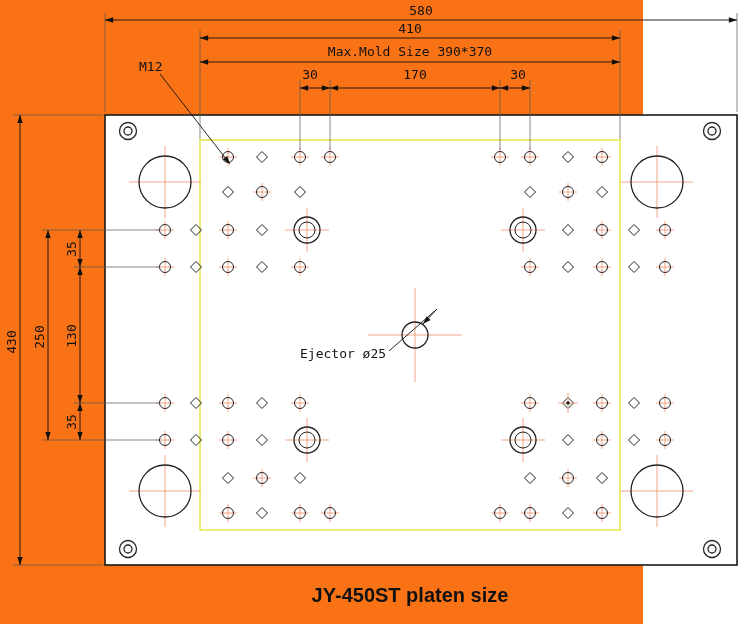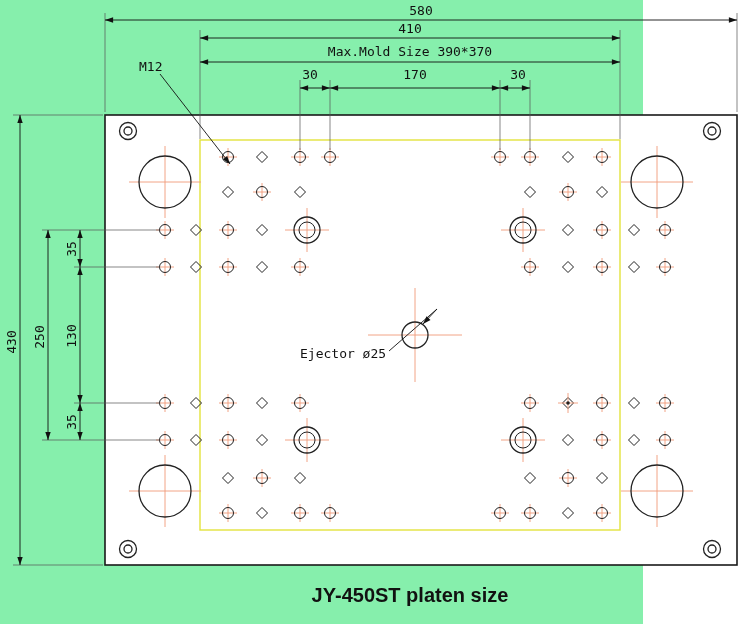--- a/index.html
+++ b/index.html
@@ -1,16 +1,16 @@
 <!DOCTYPE html>
 <html><head>
 <meta charset="utf-8">
 <style>
   html,body{margin:0;padding:0;background:#ffffff;}
-  .wrap{width:643px;height:624px;position:relative;background:#86efac;}
+  .wrap{width:643px;height:624px;position:relative;background:#f97316;}
   .outline{stroke:#1a1a1a;stroke-width:1.6;fill:#ffffff;}
   .mold{stroke:#e3e33c;stroke-width:1.4;fill:none;}
   .ext{stroke:#555;stroke-width:0.7;}
   .dl{stroke:#111;stroke-width:0.9;fill:none;}
   .hole{stroke:#222;stroke-width:1;fill:none;}
   .hole2{stroke:#222;stroke-width:1.3;fill:none;}
   .cm{stroke:#f09a78;stroke-width:0.9;}
   .dim{font:13px "DejaVu Sans Mono", monospace; fill:#111;}
   .lbl{font:13px "DejaVu Sans Mono", monospace; fill:#111;}
   .cap{font:700 20px "Liberation Sans", sans-serif; fill:#111;}

